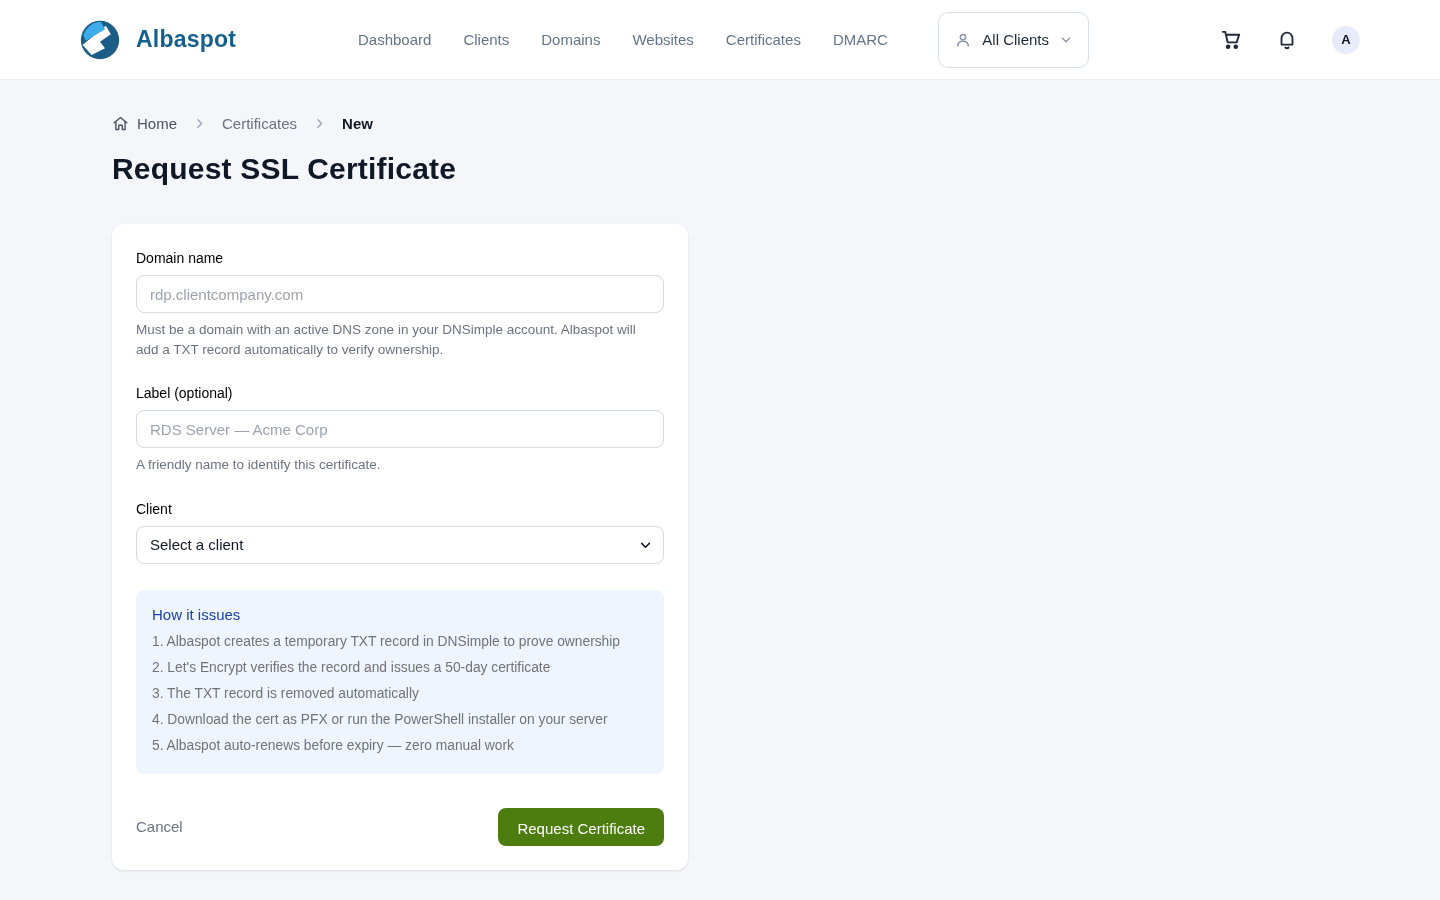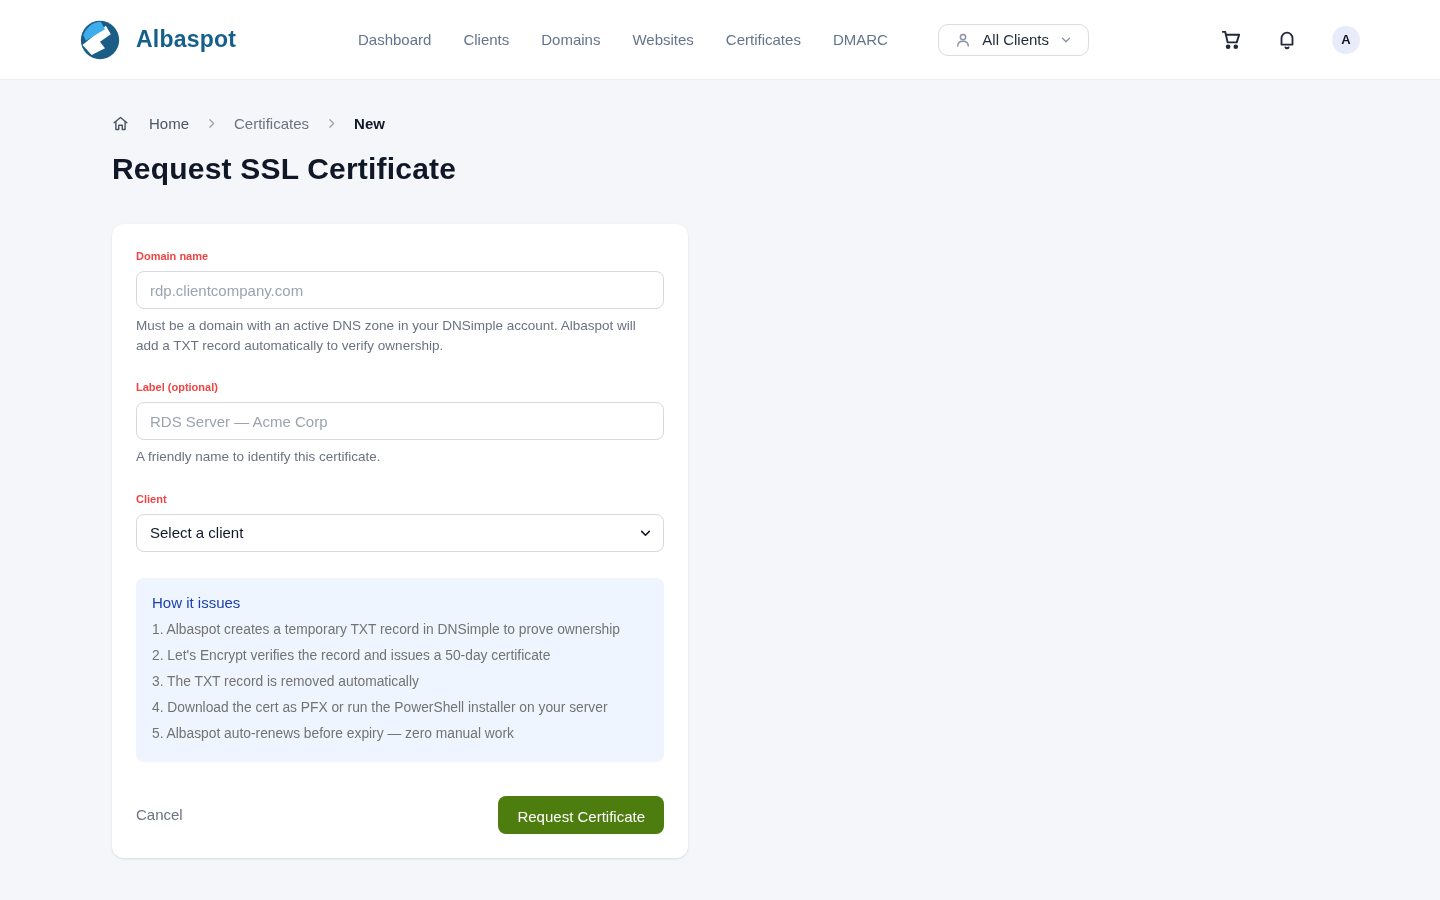--- a/index.html
+++ b/index.html
@@ -35,21 +35,21 @@
     text-decoration: none;
     cursor: pointer;
     white-space: nowrap;
     text-align: center;
   }
   .client-switcher {
     margin-left: auto;
     display: flex;
     align-items: center;
     gap: 10px;
-    height: 32px;
+    height: 56px;
     padding: 0 15px;
     border: 1px solid #d9dde4;
     border-radius: 10px;
     background: #fff;
     cursor: pointer;
   }
   .client-switcher .label { font-size: 15px; color: #1f2937; font-weight: 500; }
   .header-icons { display: flex; align-items: center; margin-left: 130px; gap: 34px; }
   .icon-btn { background: none; border: none; cursor: pointer; display: flex; align-items: center; padding: 0; }
   .avatar {
@@ -60,21 +60,21 @@
     font-size: 13px;
     font-weight: bold;
     display: flex; align-items: center; justify-content: center;
     cursor: pointer;
   }
 
   
   .main { max-width: 1216px; margin: 0 auto; padding-top: 35px; }
 
   .breadcrumb { display: flex; align-items: center; gap: 12px; font-size: 15px; }
-  .crumb { color: #6b7280; text-decoration: none; cursor: pointer; display: flex; align-items: center; gap: 20px; }
+  .crumb { color: #6b7280; text-decoration: none; cursor: pointer; display: flex; align-items: center; gap: 8px; }
   .crumb.first { color: #4b5563; }
   .crumb.current { color: #111827; font-weight: 600; cursor: default; }
   .crumb-sep { display: flex; align-items: center; padding: 0 4px; }
 
   .page-title {
     margin-top: 20px;
     font-size: 30px;
     font-weight: 800;
     color: #101828;
     letter-spacing: 0.2px;
@@ -83,21 +83,21 @@
   
   .card {
     margin-top: 38px;
     width: 576px;
     background: #ffffff;
     border-radius: 12px;
     box-shadow: 0 1px 3px rgba(16, 24, 40, 0.08), 0 1px 2px rgba(16, 24, 40, 0.04);
     padding: 26px 24px 24px 24px;
   }
   .field { margin-bottom: 26px; }
-  .field-label { display: block; font-size: 11px; color: #ef4444; margin-bottom: 9px; font-weight: bold; }
+  .field-label { display: block; font-size: 14px; color: #000000; margin-bottom: 9px; }
   .text-input, .select-input {
     width: 100%;
     height: 38px;
     border: 1px solid #d5d9e0;
     border-radius: 8px;
     padding: 0 13px;
     font-size: 15px;
     font-family: "Liberation Sans", sans-serif;
     color: #111827;
     background: #fff;

